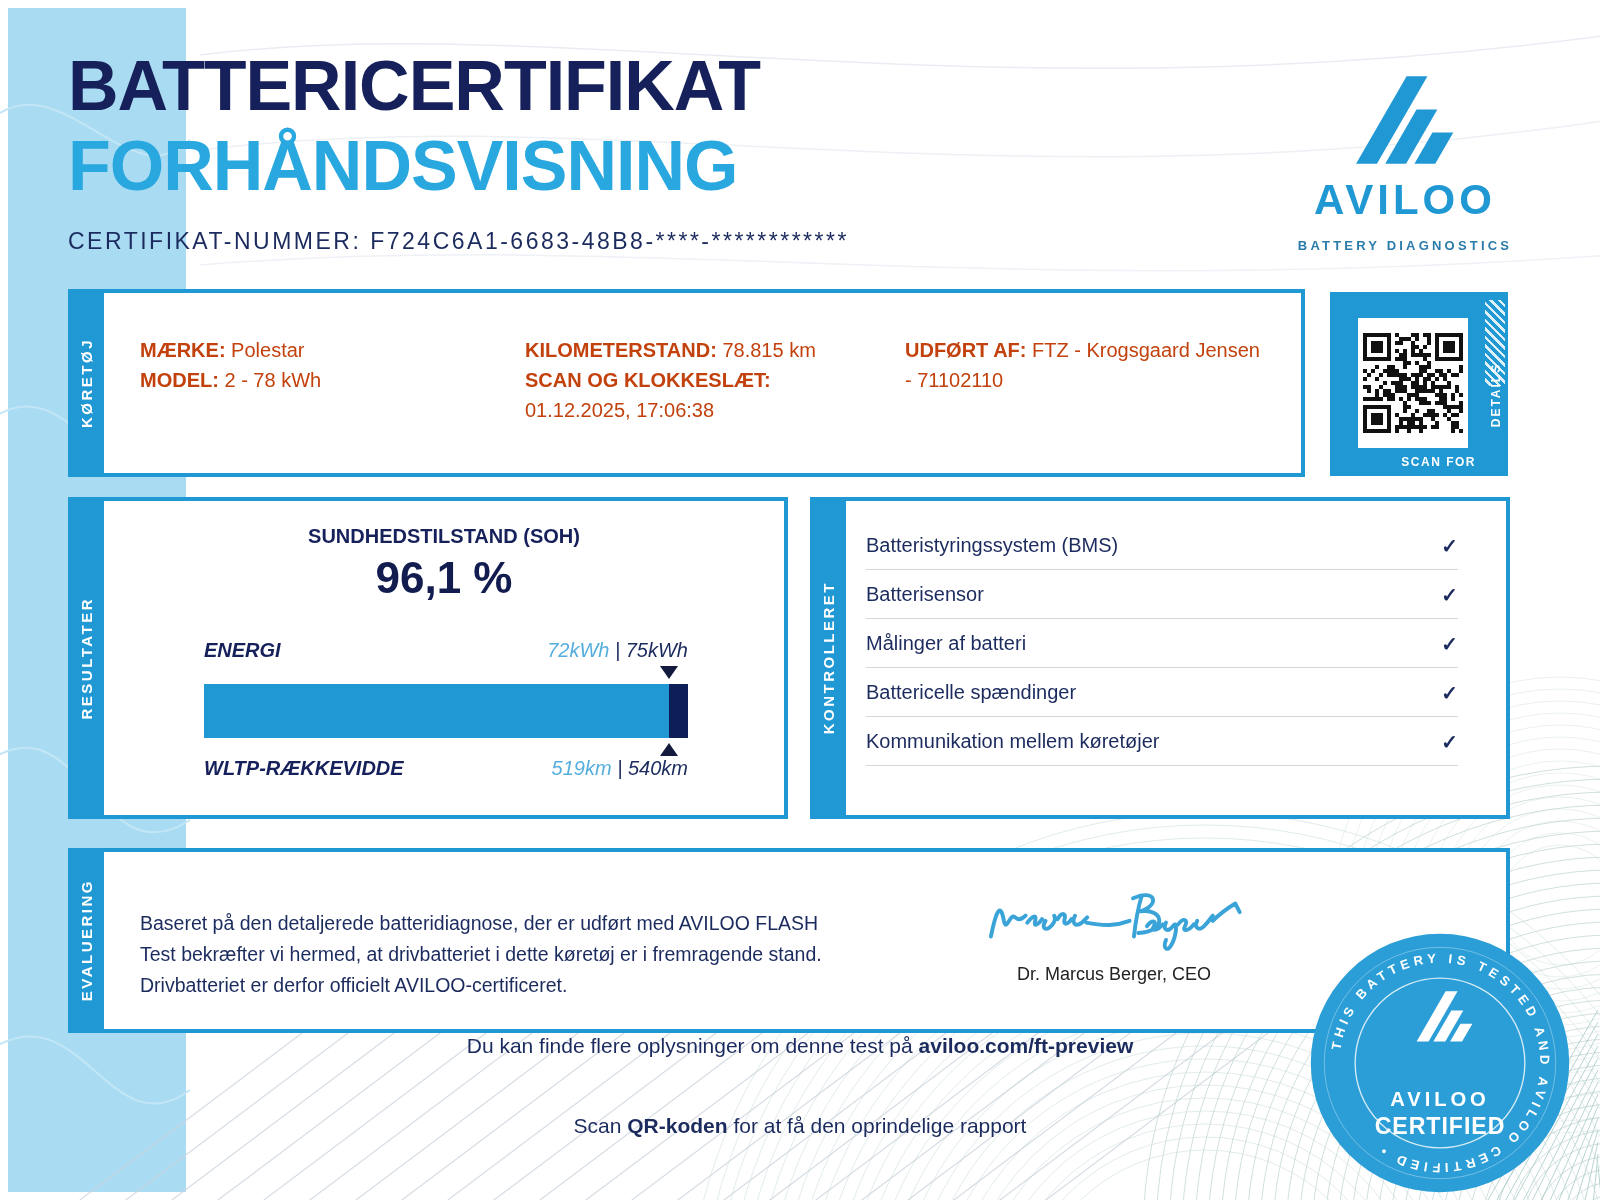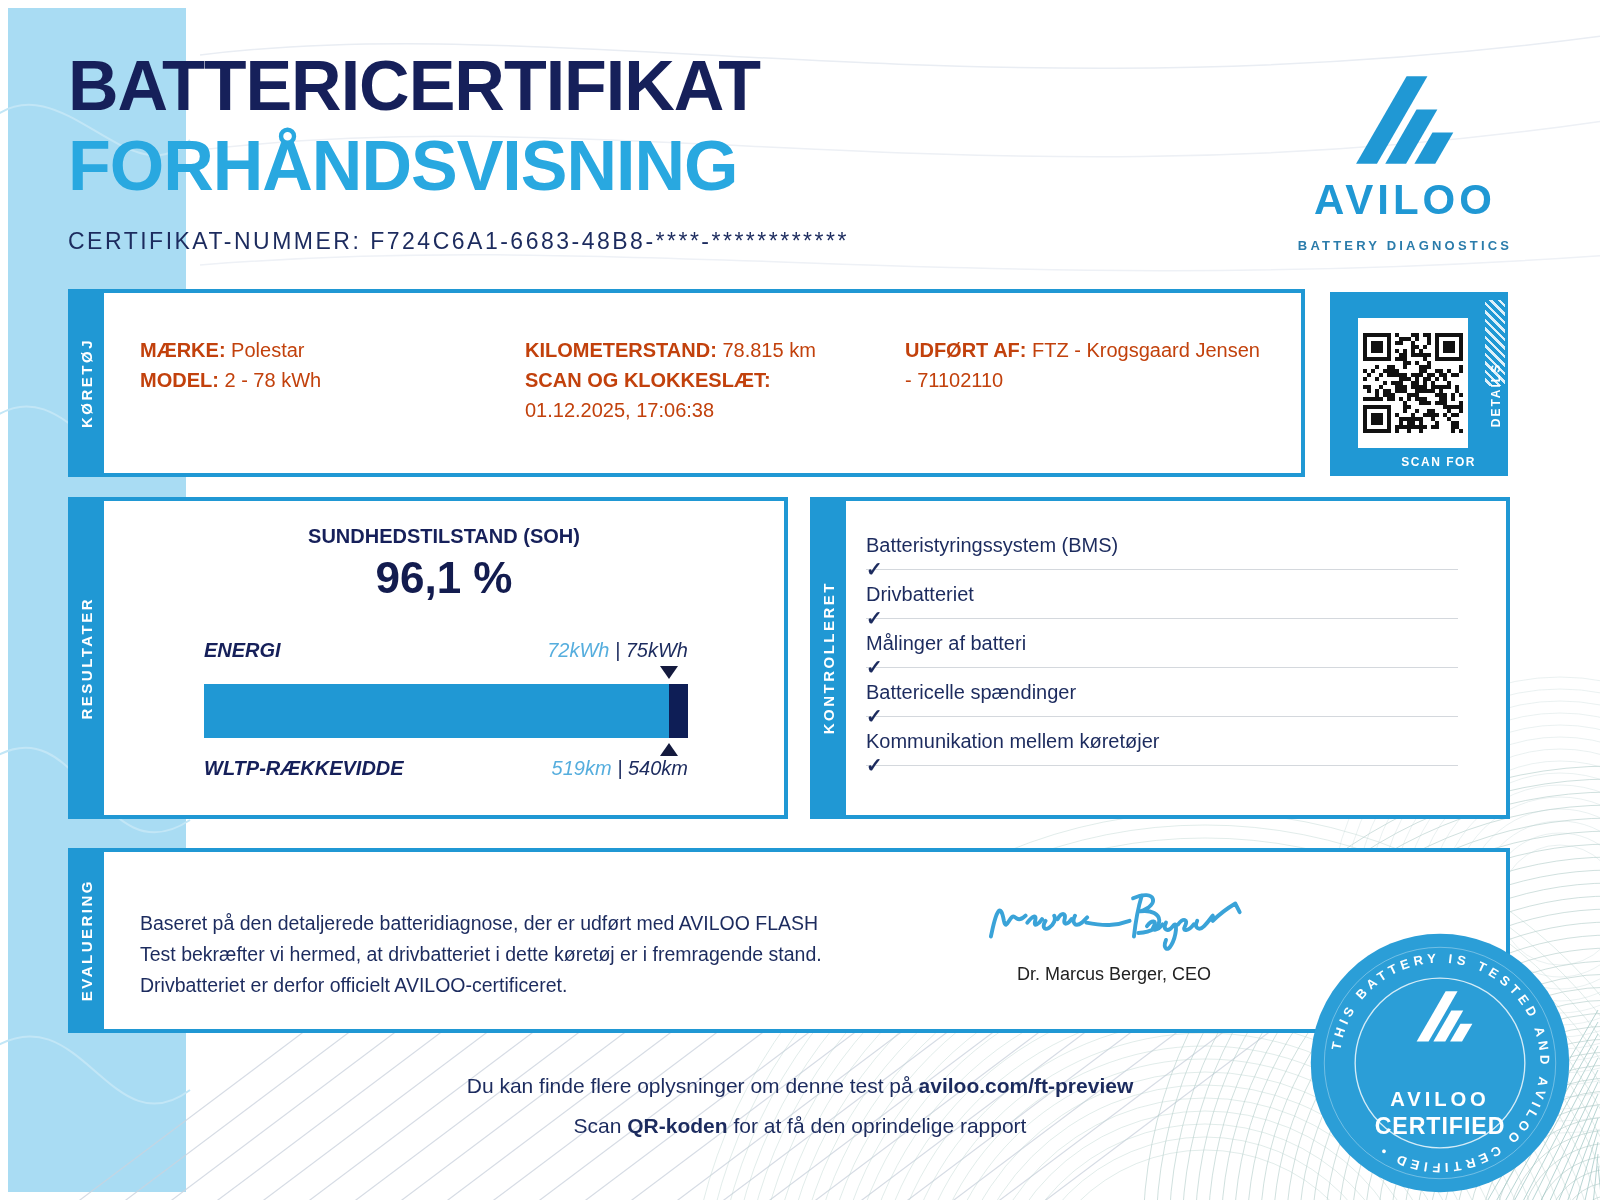--- a/index.html
+++ b/index.html
@@ -37,21 +37,21 @@
   .meter-row .cur{color:#56aede;}
   .meter-row .orig{color:#1c2b5e;}
   #bar-wrap{left:100px;top:183px;width:484px;height:54px;background:#0e1e56;}
   #bar-fill{position:absolute;left:0;top:0;height:54px;background:#2098d4;}
   .tri{position:absolute;width:0;height:0;border-left:9px solid transparent;border-right:9px solid transparent;}
   #tri-down{top:-18px;border-top:13px solid #141a3e;}
   #tri-up{bottom:-18px;border-bottom:13px solid #141a3e;}
   
   #chk-list{left:20px;top:20px;width:592px;}
   .chk-row{box-sizing:border-box;height:49px;padding-top:13px;border-bottom:1.5px solid #d4d8dd;
-           display:flex;justify-content:space-between;font-size:20px;color:#1c2b5e;flex-direction:column;}
+           display:flex;justify-content:space-between;font-size:20px;color:#1c2b5e;}
   .chk-row .mark{font-size:20px;font-weight:bold;color:#1c2b5e;}
   
   #eval-head{left:36px;top:18px;font-size:25px;font-weight:bold;color:#16205a;}
   #eval-body{left:36px;top:56px;font-size:19.5px;line-height:31px;color:#1c2b5e;}
   #sig-svg{left:880px;top:26px;width:260px;height:84px;}
   #signatory{left:830px;top:112px;width:360px;text-align:center;font-size:18px;color:#222;}
   
   #qrbox{left:1330px;top:292px;width:178px;height:184px;background:#2098d4;z-index:1;}
   #qrpanel{position:absolute;left:28px;top:26px;width:110px;height:130px;background:#fff;
            display:flex;align-items:center;justify-content:center;}
@@ -491,21 +491,21 @@
 <div class="section" id="sec-checked">
   <div class="vlabel">
       <span>KONTROLLERET</span>
     </div>
   <div class="abs" id="chk-list">
     <div class="chk-row">
       <span>Batteristyringssystem (BMS)</span>
         <span class="mark">✓</span>
     </div>
     <div class="chk-row">
-      <span>Drivbatteriet</span>
+      <span>Batterisensor</span>
         <span class="mark">✓</span>
     </div>
     <div class="chk-row">
       <span>Målinger af batteri</span>
         <span class="mark">✓</span>
     </div>
     <div class="chk-row">
       <span>Battericelle spændinger</span>
         <span class="mark">✓</span>
     </div>
@@ -530,21 +530,21 @@
       <path d="M8,64 C14,34 19,24 23,46 C26,60 30,36 36,42 C40,46 44,44 48,40 M50,48 C56,40 61,38 59,46 C57,54 63,50 67,44 M71,46 C67,52 69,58 75,54 C81,50 83,44 81,40 M85,44 C89,36 95,36 93,44 C91,52 97,50 101,44 M105,40 C101,48 105,54 113,48 L119,42"></path>
       <path d="M118,48 C138,52 152,52 168,46"></path>
       <path d="M172,20 C198,8 204,28 180,35 C208,31 212,58 178,60"></path>
       <path d="M173,64 C175,46 178,30 182,17"></path>
       <path d="M188,52 C194,44 200,46 196,52 C192,58 200,58 206,50 M210,48 C206,56 212,60 218,52 C224,44 222,64 216,74 C212,82 206,78 210,68 M224,50 C230,42 236,44 232,52 C228,59 236,58 242,50 M246,46 C242,54 248,58 254,52 C260,46 262,42 264,40 M264,46 C272,38 280,32 290,26 L295,36"></path>
     </g>
   </svg>
   <div class="abs" id="signatory">Dr. Marcus Berger, CEO</div>
 </div>
 
-<div class="abs footer-line" style="top:1074px;">
+<div class="abs footer-line" style="top:1034px;">
   <span>Du kan finde flere oplysninger om denne test på </span><b>aviloo.com/ft-preview</b>
 </div>
 <div class="abs footer-line" style="top:1114px;">
   <span>Scan </span><b>QR-koden</b><span> for at få den oprindelige rapport</span>
 </div>
 
 <svg class="abs" id="badge" viewBox="0 0 280 280">
   <defs>
     <path id="ringPath" d="M36,140 A104,104 0 1 1 244,140 A104,104 0 1 1 36,140"></path>
   </defs>

